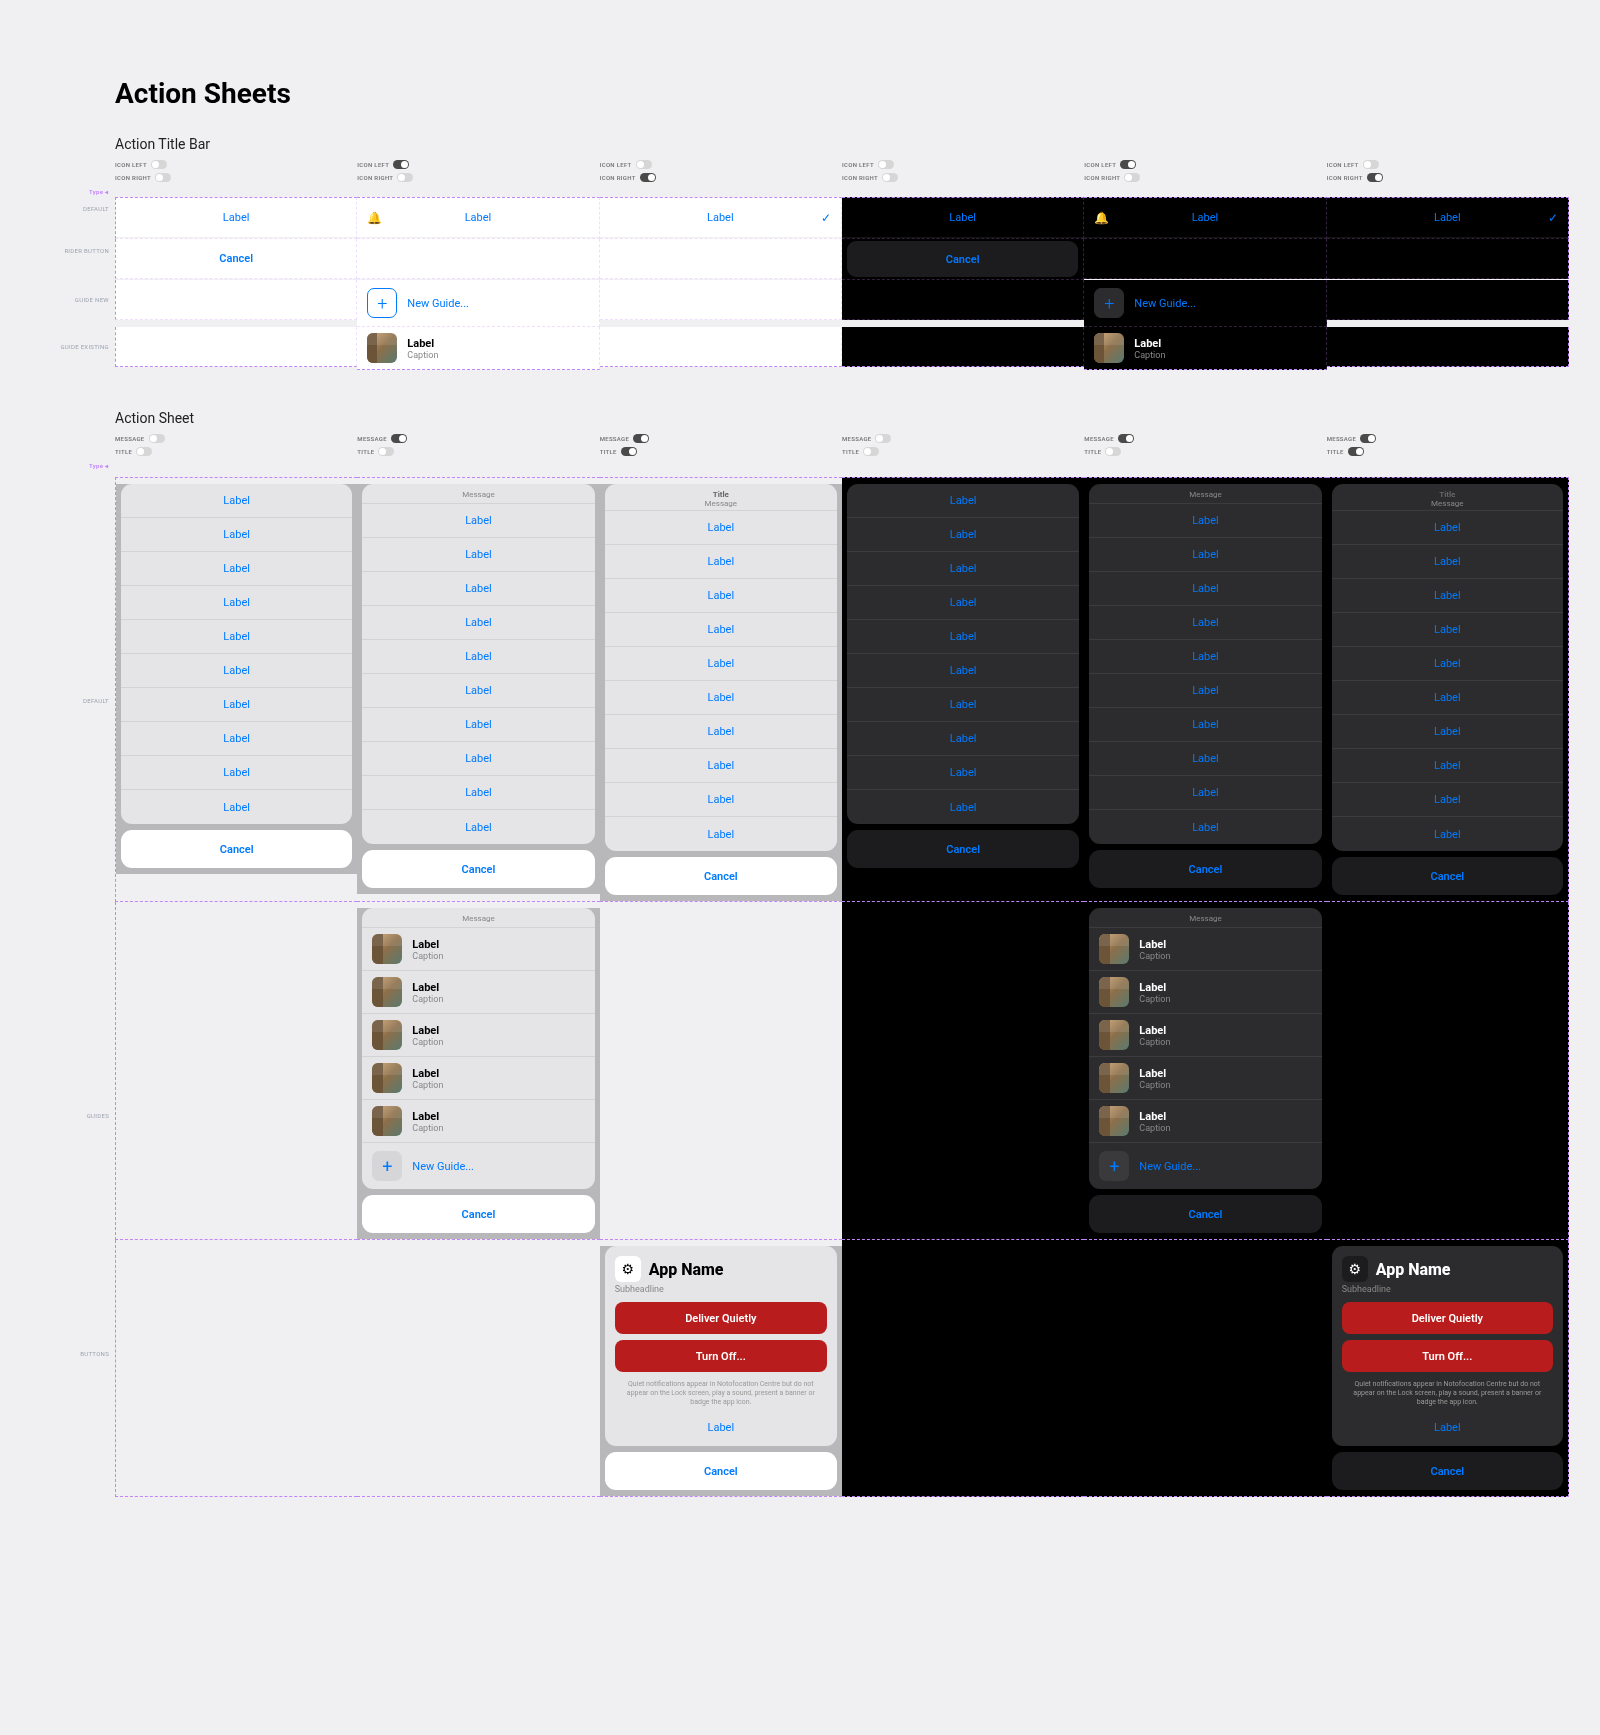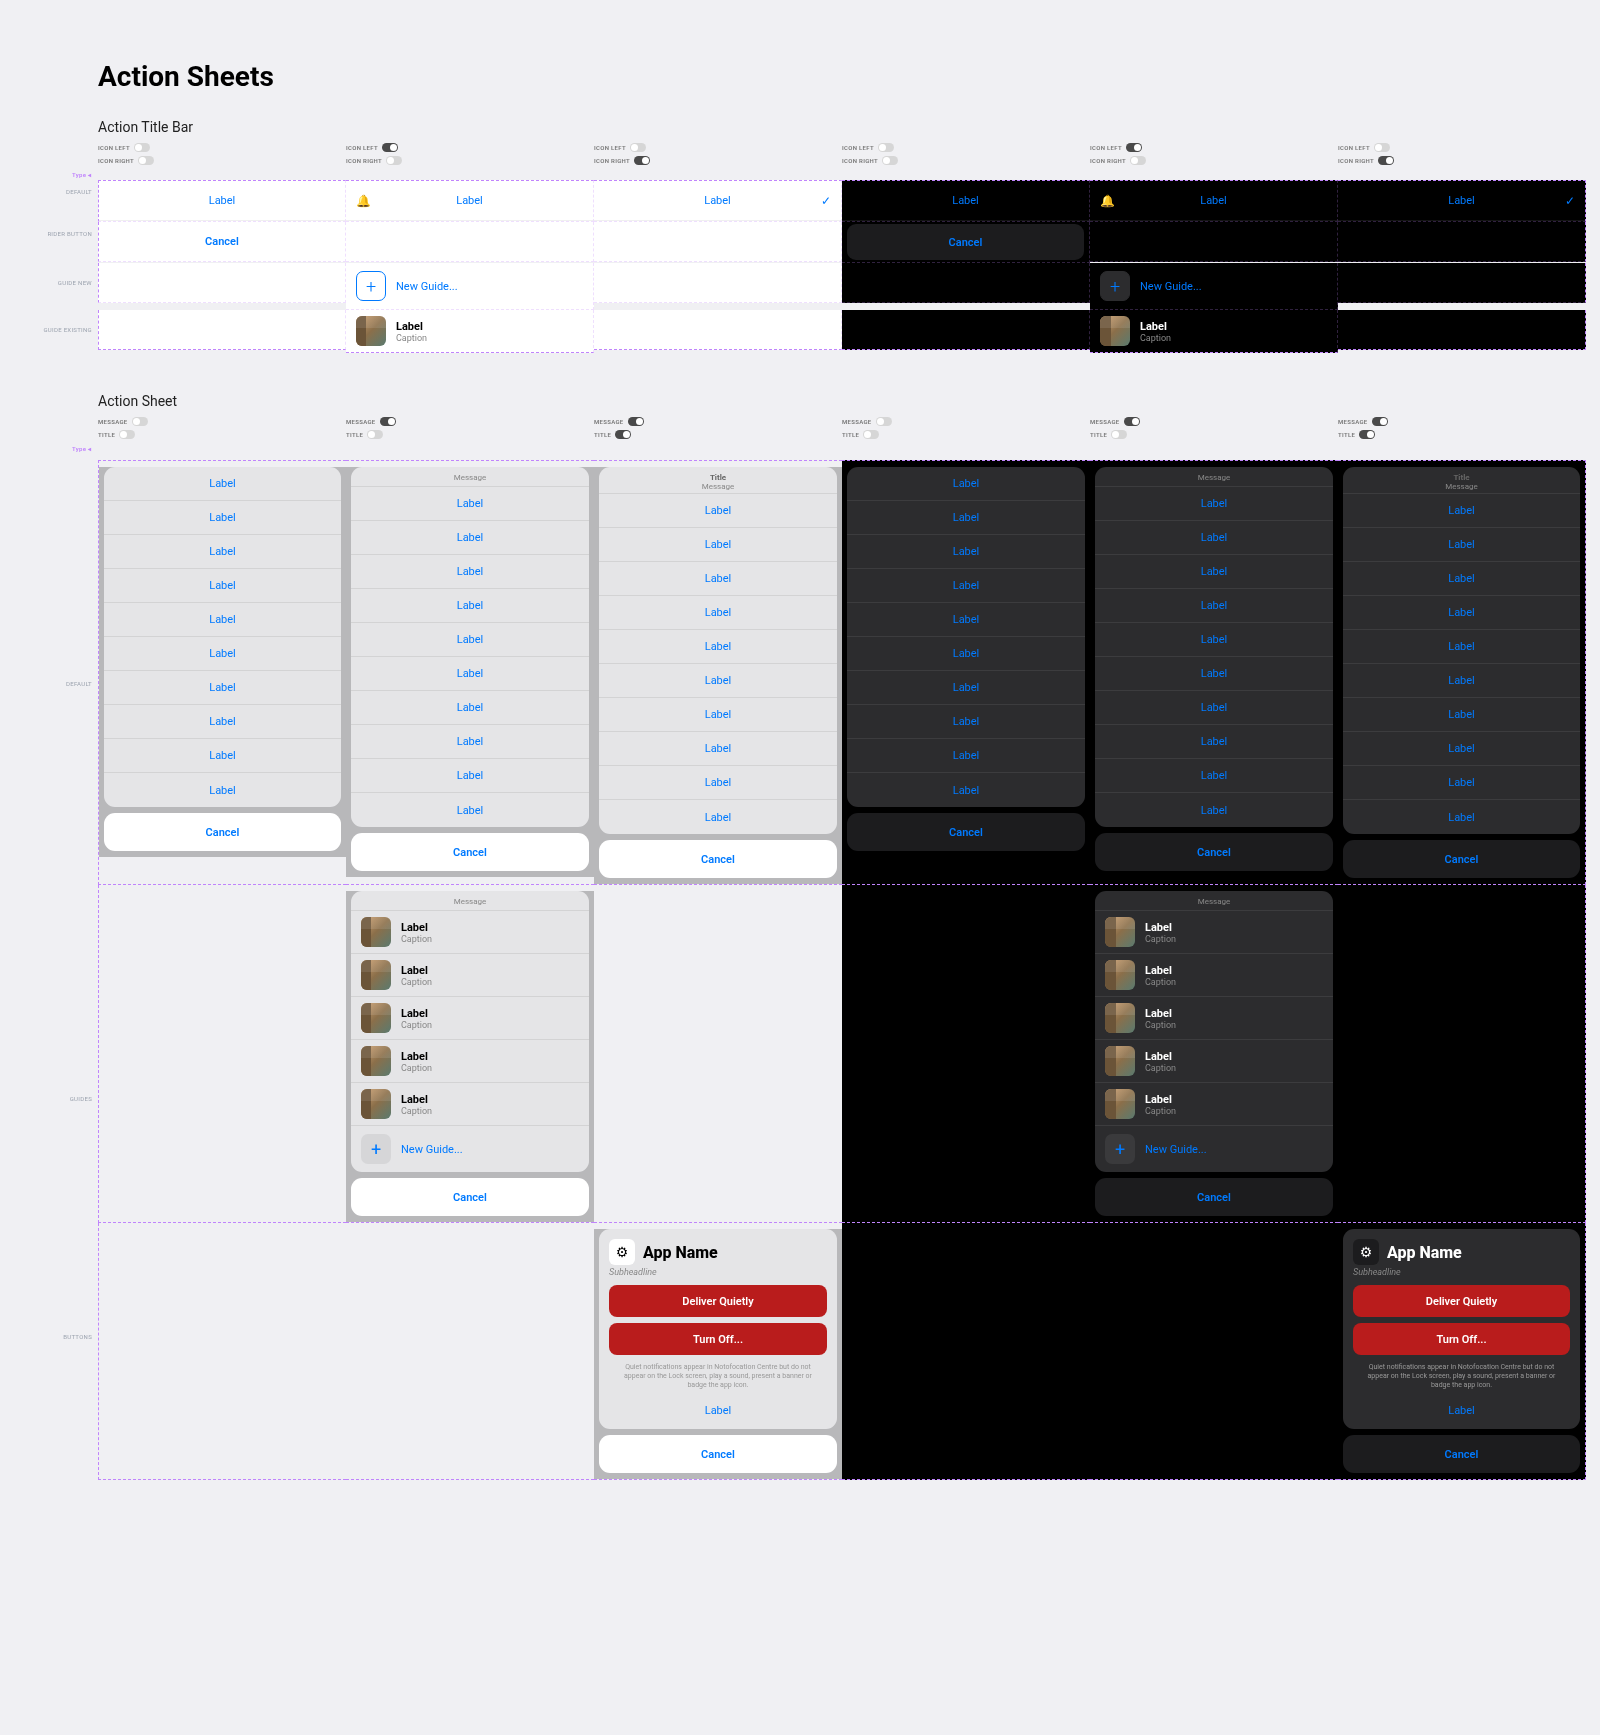--- a/index.html
+++ b/index.html
@@ -1,17 +1,17 @@
 <!DOCTYPE html>
 <html><head>
 <meta charset="utf-8">
 <style>
 * { box-sizing: border-box; margin: 0; padding: 0; font-family: -apple-system, "SF Pro Text", "Segoe UI", Roboto, Arial, sans-serif; }
 body { background: #F0F0F3; width: 1600px; }
-.page { background: #F0F0F3; border-radius: 20px; margin: 0; padding: 60px 0 0 4px; }
+.page { background: #F0F0F3; border-radius: 20px; margin: 17px; padding: 60px 0 0 4px; }
 
 h1 { font-size: 28px; font-weight: 700; margin: 0 0 26px 94px; color: #000; }
 h2 { font-size: 14px; font-weight: 400; margin: 0 0 6px 94px; color: #222; }
 
 
 .toggle-row, .toggle-row2 { display: grid; grid-template-columns: repeat(6, 1fr); padding-left: 94px; padding-right: 14px; }
 .toggle-row2 { margin-bottom: 4px; }
 .toggle-cell { display: flex; align-items: center; gap: 4px; font-size: 6px; font-weight: 600; color: #777; letter-spacing: .05em; padding: 2px 0; }
 .toggle { width: 16px; height: 9px; border-radius: 5px; background: #D6D6D6; position: relative; }
 .toggle::after { content: ""; width: 7px; height: 7px; border-radius: 4px; background: #fff; position: absolute; top: 1px; left: 1px; }
@@ -81,21 +81,21 @@
 .guide-add .link { color:#007AFF; font-size:11px; }
 
 
 .btncard-light { background:#E5E5E7; border-radius:11px; margin:6px 5px 0 5px; padding:10px; }
 .btncard-dark { background:#2C2C2E; border-radius:11px; margin:6px 5px 0 5px; padding:10px; }
 .apphdr { display:flex; align-items:center; gap:8px; margin-bottom:2px;}
 .appicon { width:26px; height:26px; border-radius:6px; background:#fff; display:flex; align-items:center; justify-content:center; font-size:14px; }
 .btncard-dark .appicon{ background:#1C1C1E; color:#fff;}
 .appname{ font-size:16px; font-weight:800; }
 .btncard-dark .appname{ color:#fff;}
-.subhd{ font-size:9px; color:#888; margin-bottom:8px;font-style:italic;}
+.subhd{ font-size:9px; color:#888; margin-bottom:8px;}
 .pill { background:#b91c1c; color:#fff; border-radius:8px; height:32px; display:flex; align-items:center; justify-content:center; font-size:11px; font-weight:600; margin-bottom:6px;}
 .fine { font-size:7px; color:#999; text-align:center; line-height:1.3; padding:2px 6px 8px 6px;}
 .flatlink{ text-align:center; color:#007AFF; font-size:11px; padding:6px 0 2px 0;}
 
 </style>
 </head>
 <body>
 
 <div class="page">
 

